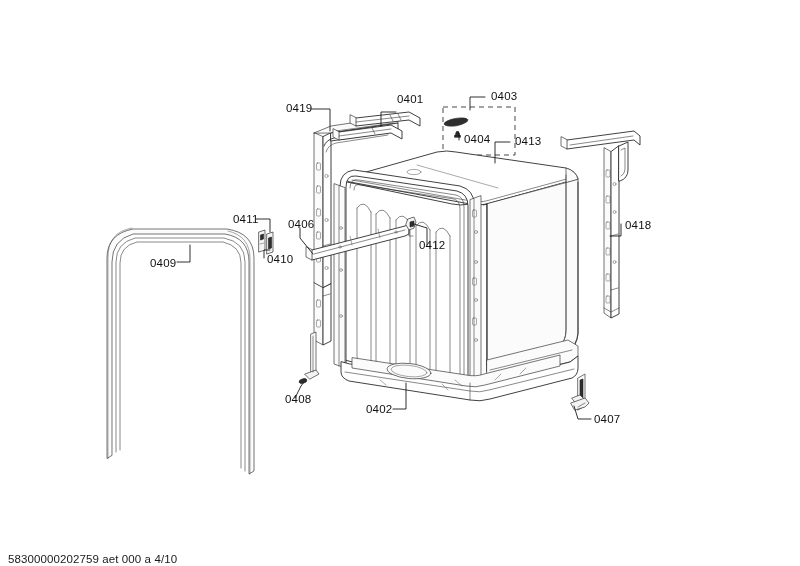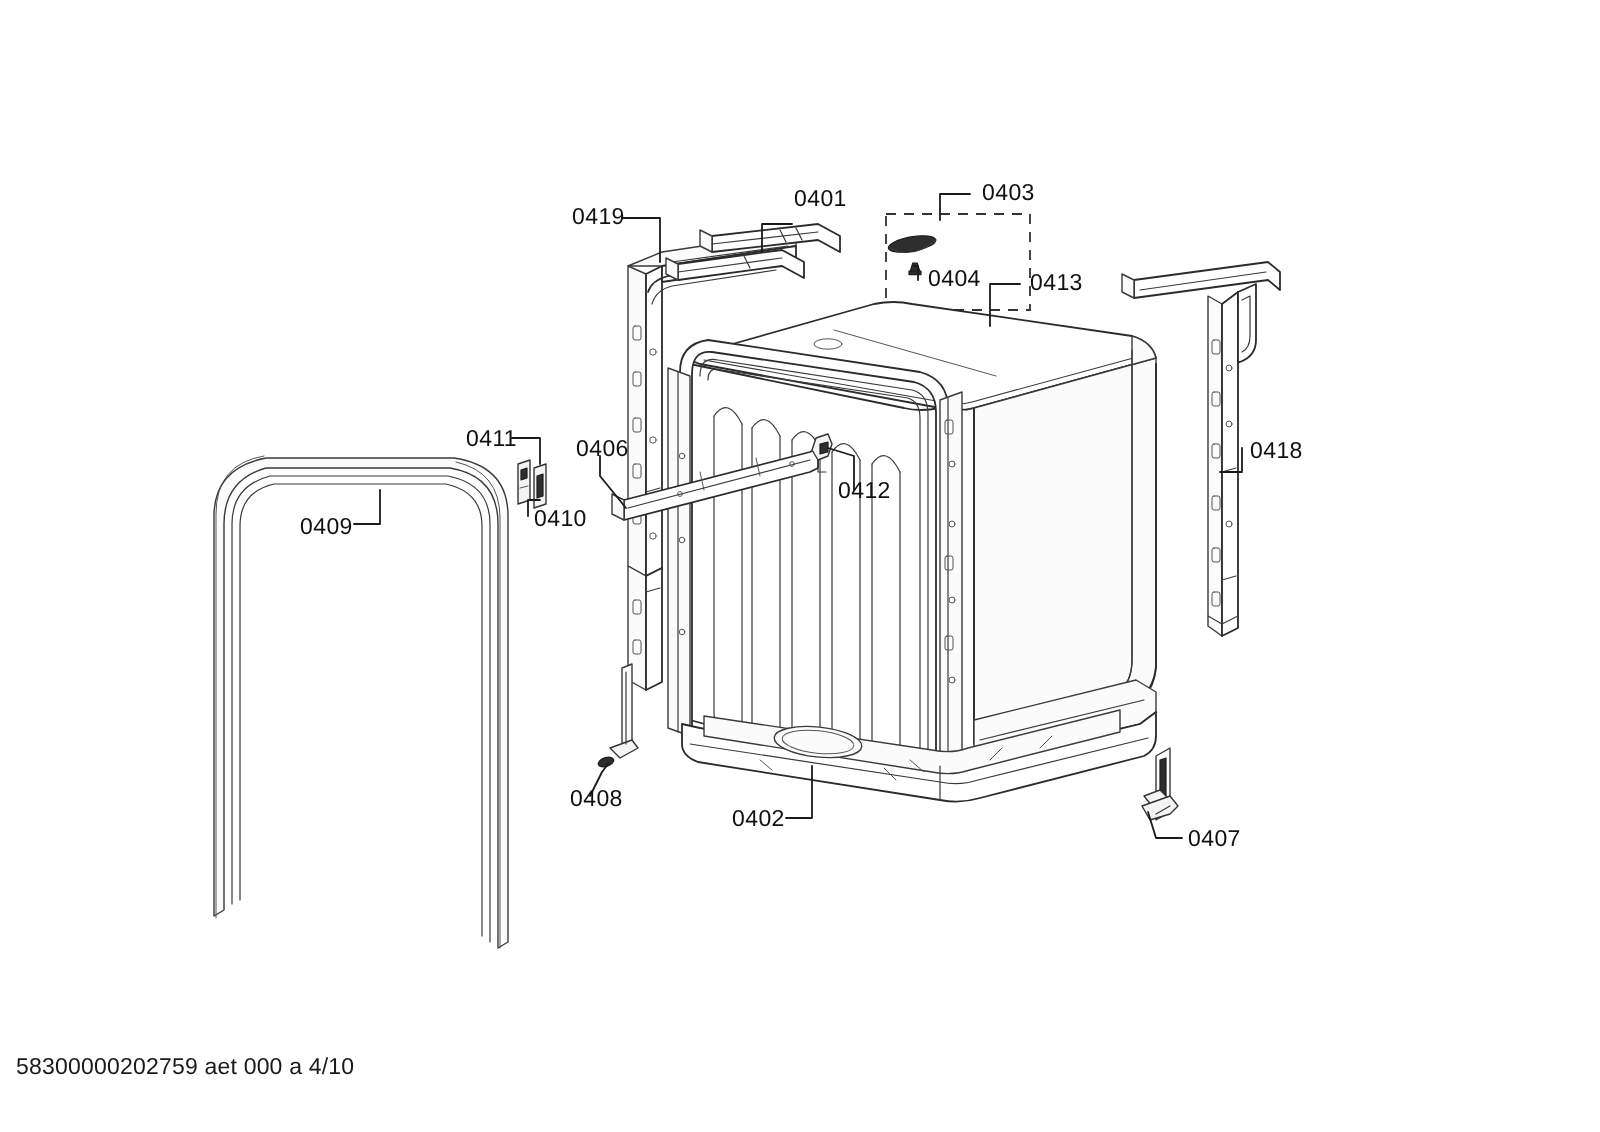--- a/index.html
+++ b/index.html
@@ -24,21 +24,21 @@
   #drawing {
     position: absolute;
     left: 0; top: 0;
     width: 800px;
     height: 566px;
     display: block;
   }
   .footer-text {
     position: absolute;
     left: 8px;
-    top: 528px;
+    top: 553px;
     font-size: 11.5px;
     color: #1a1a1a;
     letter-spacing: 0.1px;
     white-space: nowrap;
     text-align: center;
   }
   
   .ln   { fill: none; stroke: #2b2b2b; stroke-width: 0.9; stroke-linecap: round; stroke-linejoin: round; }
   .ln-t { fill: none; stroke: #3a3a3a; stroke-width: 0.6; stroke-linecap: round; stroke-linejoin: round; }
   .ln-h { fill: none; stroke: #555; stroke-width: 0.5; stroke-linecap: round; stroke-linejoin: round; }

